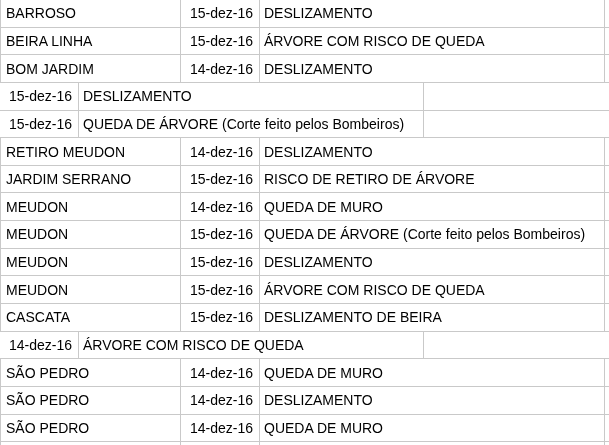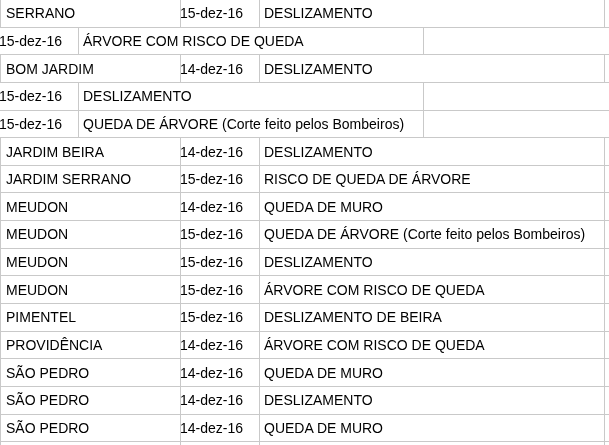--- a/index.html
+++ b/index.html
@@ -38,45 +38,46 @@
   }
   .col-location {
     width: 181px;
     border-left: 1px solid var(--gridline, #c9c9c9);
     border-right: 1px solid var(--gridline, #c9c9c9);
     padding-left: 5px;
   }
   .col-date {
     width: 79px;
     justify-content: flex-end;
-    padding-right: 16px;
+    padding-right: 6px;
     border-right: 1px solid var(--gridline, #c9c9c9);
   }
   .col-event {
     width: 345px;
     padding-left: 4px;
     border-right: 1px solid var(--gridline, #c9c9c9);
   }
   .col-extra {
     flex: 1;
   }
 </style>
 </head>
 <body>
 
 <div class="screen">
   <div class="grid" id="grid">
   <div class="row">
-    <div class="cell col-location">SERRANO</div>
+    <div class="cell col-location">BARROSO</div>
     <div class="cell col-date">15-dez-16</div>
     <div class="cell col-event">DESLIZAMENTO</div>
     <div class="cell col-extra"></div>
   </div>
 
   <div class="row">
+    <div class="cell col-location">BEIRA LINHA</div>
     <div class="cell col-date">15-dez-16</div>
     <div class="cell col-event">ÁRVORE COM RISCO DE QUEDA</div>
     <div class="cell col-extra"></div>
   </div>
 
   <div class="row">
     <div class="cell col-location">BOM JARDIM</div>
     <div class="cell col-date">14-dez-16</div>
     <div class="cell col-event">DESLIZAMENTO</div>
     <div class="cell col-extra"></div>
@@ -88,30 +89,30 @@
     <div class="cell col-extra"></div>
   </div>
 
   <div class="row">
     <div class="cell col-date">15-dez-16</div>
     <div class="cell col-event">QUEDA DE ÁRVORE (Corte feito pelos Bombeiros)</div>
     <div class="cell col-extra"></div>
   </div>
 
   <div class="row">
-    <div class="cell col-location">JARDIM BEIRA</div>
+    <div class="cell col-location">RETIRO MEUDON</div>
     <div class="cell col-date">14-dez-16</div>
     <div class="cell col-event">DESLIZAMENTO</div>
     <div class="cell col-extra"></div>
   </div>
 
   <div class="row">
     <div class="cell col-location">JARDIM SERRANO</div>
     <div class="cell col-date">15-dez-16</div>
-    <div class="cell col-event">RISCO DE QUEDA DE ÁRVORE</div>
+    <div class="cell col-event">RISCO DE RETIRO DE ÁRVORE</div>
     <div class="cell col-extra"></div>
   </div>
 
   <div class="row">
     <div class="cell col-location">MEUDON</div>
     <div class="cell col-date">14-dez-16</div>
     <div class="cell col-event">QUEDA DE MURO</div>
     <div class="cell col-extra"></div>
   </div>
 
@@ -130,28 +131,27 @@
   </div>
 
   <div class="row">
     <div class="cell col-location">MEUDON</div>
     <div class="cell col-date">15-dez-16</div>
     <div class="cell col-event">ÁRVORE COM RISCO DE QUEDA</div>
     <div class="cell col-extra"></div>
   </div>
 
   <div class="row">
-    <div class="cell col-location">PIMENTEL</div>
+    <div class="cell col-location">CASCATA</div>
     <div class="cell col-date">15-dez-16</div>
     <div class="cell col-event">DESLIZAMENTO DE BEIRA</div>
     <div class="cell col-extra"></div>
   </div>
 
   <div class="row">
-    <div class="cell col-location">PROVIDÊNCIA</div>
     <div class="cell col-date">14-dez-16</div>
     <div class="cell col-event">ÁRVORE COM RISCO DE QUEDA</div>
     <div class="cell col-extra"></div>
   </div>
 
   <div class="row">
     <div class="cell col-location">SÃO PEDRO</div>
     <div class="cell col-date">14-dez-16</div>
     <div class="cell col-event">QUEDA DE MURO</div>
     <div class="cell col-extra"></div>

